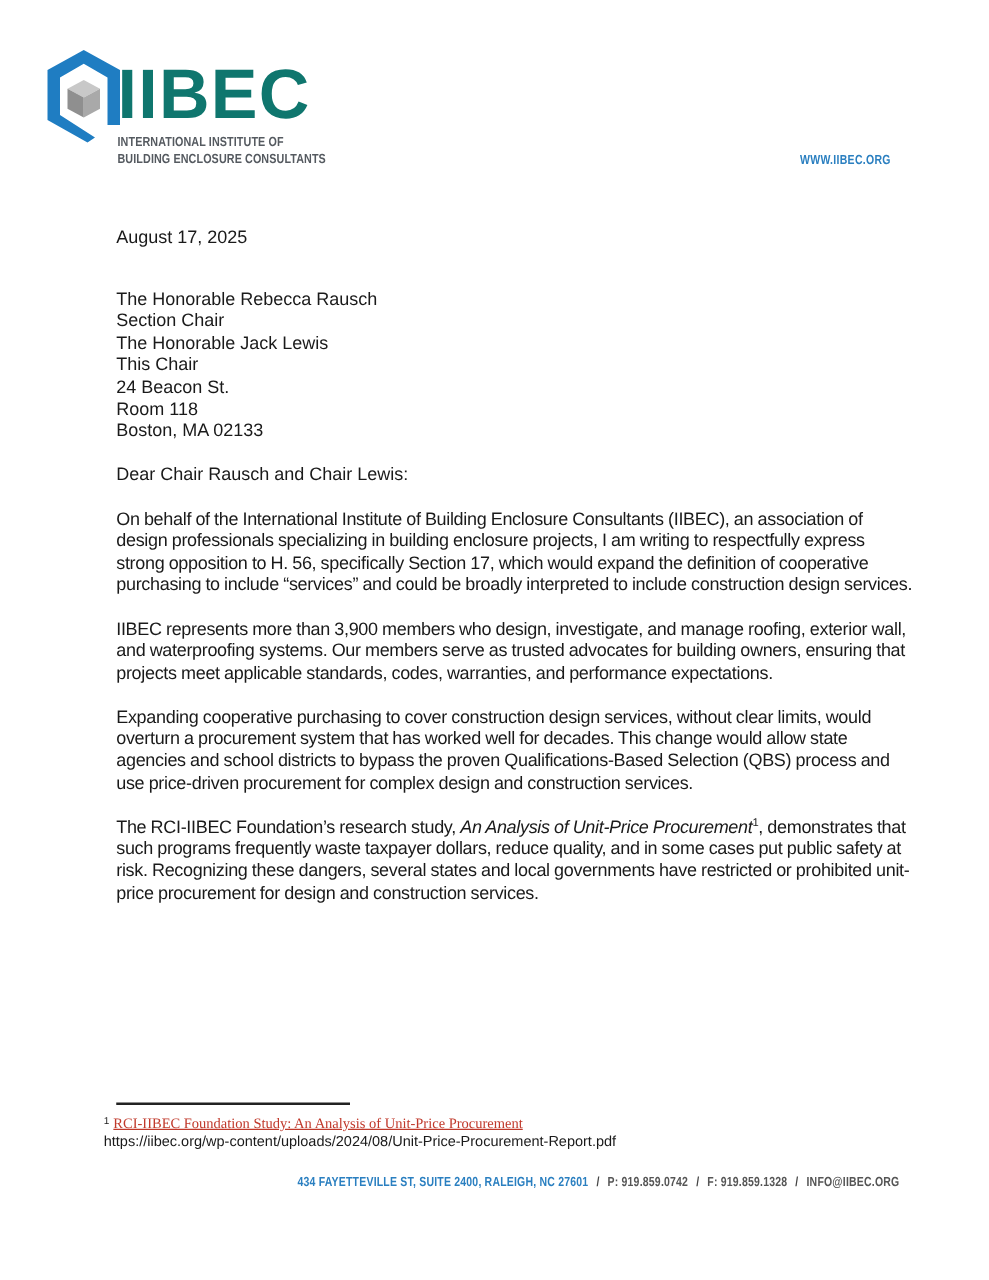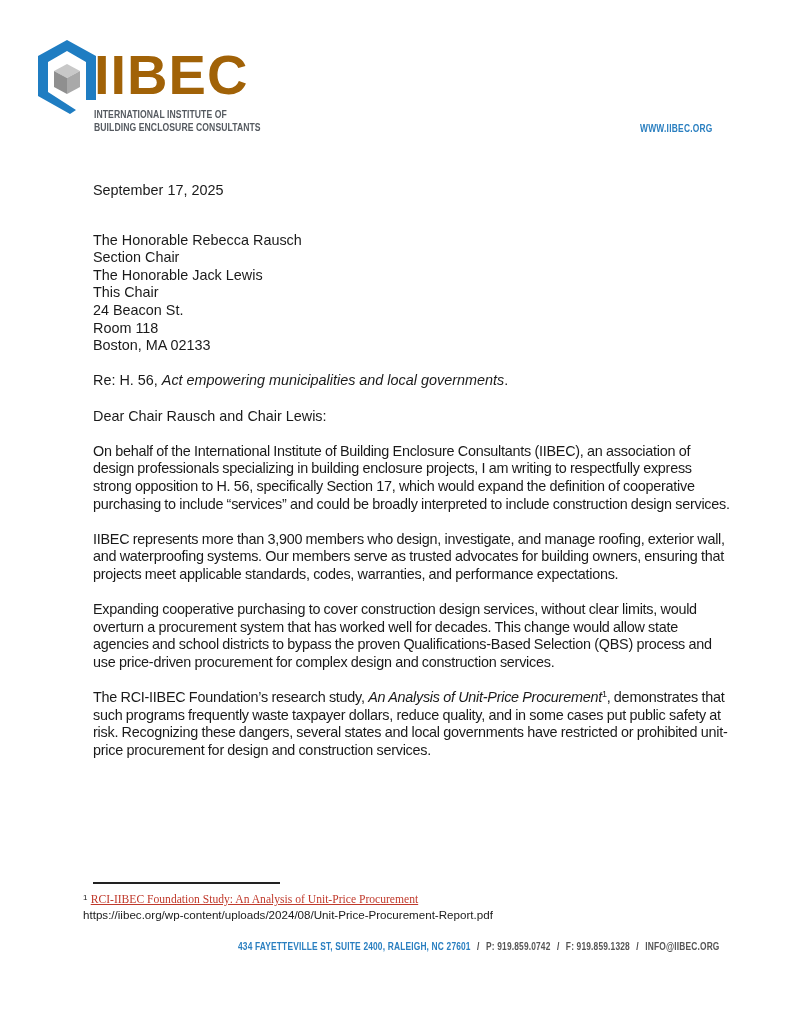--- a/index.html
+++ b/index.html
@@ -1,21 +1,21 @@
 <!DOCTYPE html>
 <html><head>
   <meta charset="utf-8">
   <style>
     html, body { margin: 0; padding: 0; background: #ffffff; }
     body { width: 791px; height: 1024px; position: relative; overflow: hidden;
            font-family: "Liberation Sans", sans-serif; color: #1a1a1a; }
     .logo { position: absolute; left: 36px; top: 38px; width: 220px; height: 100px; }
     .logo-mark { position: absolute; left: 0; top: 0; width: 62px; height: 78px; }
     .logo-word { position: absolute; left: 58px; top: 4px; font-family: "Liberation Sans", sans-serif;
-                 font-weight: bold; font-size: 56px; letter-spacing: 1px; color: #a16207; line-height: 66px; }
+                 font-weight: bold; font-size: 56px; letter-spacing: 1px; color: #0f766e; line-height: 66px; }
     .logo-sub { position: absolute; left: 58px; top: 70px; font-family: "Liberation Sans", sans-serif;
                 font-weight: bold; font-size: 10.5px; line-height: 12.5px; color: #555a60; letter-spacing: 0.1px;
                 transform: scaleX(0.82); transform-origin: left top; white-space: nowrap; }
     .web { position: absolute; left: 640px; top: 122px; font-weight: bold; font-size: 10.5px; color: #2a7fc0;
            transform: scaleX(0.8); transform-origin: left top; letter-spacing: 0.3px; white-space: nowrap; }
     .letter { position: absolute; left: 93px; top: 182px; width: 640px; font-size: 14.4px; line-height: 17.6px; }
     .letter p { margin: 0; }
     .date { margin-bottom: 17.6px !important; }
     .addr { margin-bottom: 17.6px !important; margin-top: 32px; }
     .re { margin-bottom: 17.6px !important; }
@@ -45,31 +45,30 @@
   <div class="logo-word">IIBEC</div>
   <div class="logo-sub">
     <div>INTERNATIONAL INSTITUTE OF</div>
     <div>BUILDING ENCLOSURE CONSULTANTS</div>
   </div>
 </div>
 
 <div class="web">WWW.IIBEC.ORG</div>
 
 <div class="letter">
-  <p class="date">September 17, 2025</p>
+  <p class="date">August 17, 2025</p>
   <div class="addr">
     <p>The Honorable Rebecca Rausch</p>
     <p>Section Chair</p>
     <p>The Honorable Jack Lewis</p>
     <p>This Chair</p>
     <p>24 Beacon St.</p>
     <p>Room 118</p>
     <p>Boston, MA 02133</p>
   </div>
-  <p class="re"><span>Re: H. 56, </span><i>Act empowering municipalities and local governments</i><span>.</span></p>
   <p class="salut">Dear Chair Rausch and Chair Lewis:</p>
   <p class="para">On behalf of the International Institute of Building Enclosure Consultants (IIBEC), an association of design professionals specializing in building enclosure projects, I am writing to respectfully express strong opposition to H. 56, specifically Section 17, which would expand the definition of cooperative purchasing to include “services” and could be broadly interpreted to include construction design services.</p>
   <p class="para">IIBEC represents more than 3,900 members who design, investigate, and manage roofing, exterior wall, and waterproofing systems. Our members serve as trusted advocates for building owners, ensuring that projects meet applicable standards, codes, warranties, and performance expectations.</p>
   <p class="para">Expanding cooperative purchasing to cover construction design services, without clear limits, would overturn a procurement system that has worked well for decades. This change would allow state agencies and school districts to bypass the proven Qualifications-Based Selection (QBS) process and use price-driven procurement for complex design and construction services.</p>
   <p class="para"><span>The RCI-IIBEC Foundation’s research study, </span><i>An Analysis of Unit-Price Procurement</i><sup>1</sup><span>, demonstrates that such programs frequently waste taxpayer dollars, reduce quality, and in some cases put public safety at risk. Recognizing these dangers, several states and local governments have restricted or prohibited unit-price procurement for design and construction services.</span></p>
 </div>
 
 <div class="fn-rule"></div>
 <div class="fn">
   <div><sup>1</sup> <span class="fn-link">RCI-IIBEC Foundation Study: An Analysis of Unit-Price Procurement</span></div>

